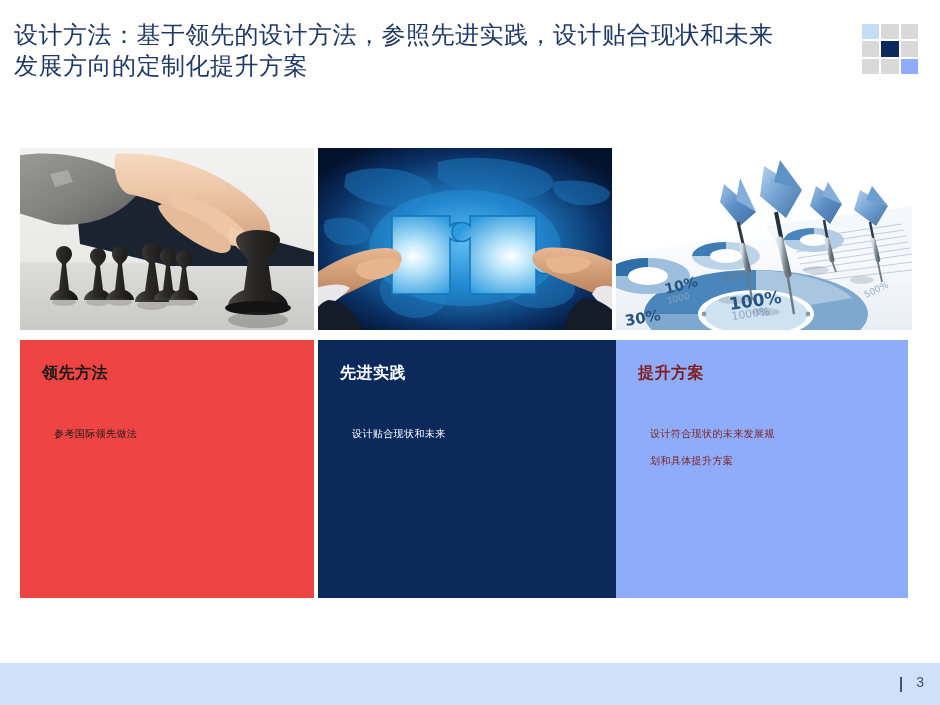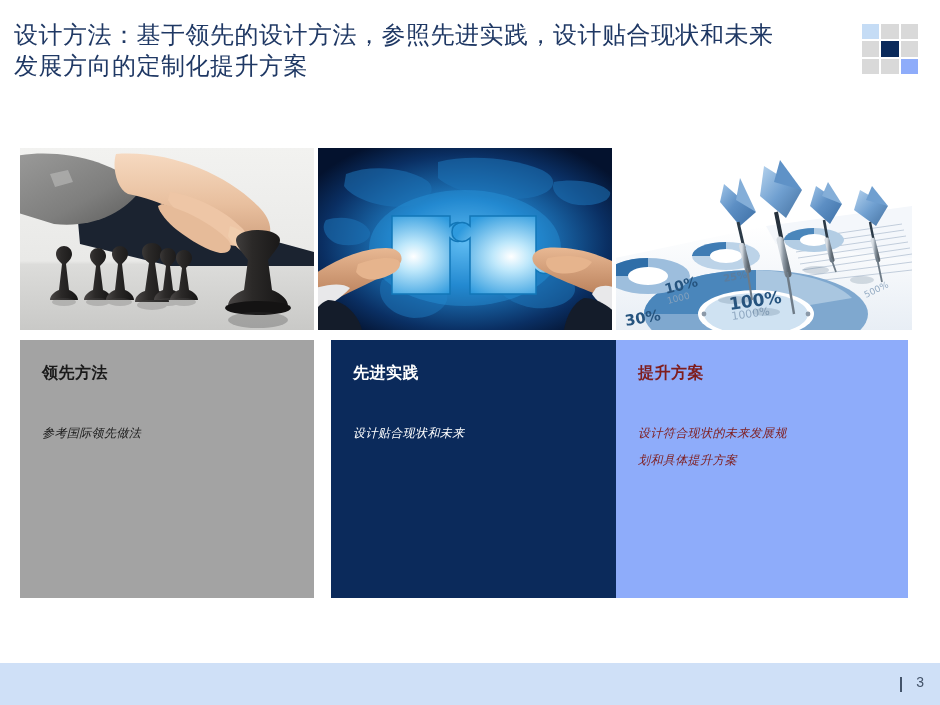--- a/index.html
+++ b/index.html
@@ -62,37 +62,36 @@
   .photo svg { display: block; width: 100%; height: 100%; }
 
   .infobox {
     position: absolute;
     top: 340px;
     height: 258px;
     box-sizing: border-box;
     padding: 22px 22px 0 22px;
   }
   .box-1 { left: 20px;  width: 294px; }
-  .box-2 { left: 331px; width: 320px; }
+  .box-2 { left: 318px; width: 320px; }
   .box-3 { left: 616px; width: 292px; }
 
   .box-heading {
     font-size: 16px;
     font-weight: 700;
     line-height: 22px;
     letter-spacing: 0.5px;
     margin: 0 0 36px 0;
   }
   .box-body {
-    font-size: 12px;
+    font-size: 10px;
     line-height: 27px;
     letter-spacing: 0.4px;
-    margin: 0;
+    margin: 12px;
     white-space: pre-wrap;
-    font-style: italic;
   }
 
   
   .footer-band {
     position: absolute;
     left: 0;
     top: 663px;
     width: 940px;
     height: 42px;
   }
@@ -363,21 +362,21 @@
         <path d="M244 42 L272 58 L260 78 L238 62 Z" fill="url(#flight2)"></path>
         <path d="M256 38 L272 58 L250 52 Z" fill="#6f9fd0"></path>
         <path d="M254 74 L258 94" stroke="#2b3a47" stroke-width="2.4"></path>
         <path d="M257 92 L262 112" stroke="url(#barrel)" stroke-width="4.6" stroke-linecap="round"></path>
         <path d="M261 110 L266 134" stroke="#6e7b87" stroke-width="1.8"></path>
       </g>
     </svg>
   </div>
 </div>
 
-<div class="infobox box-1" style="background: #a3a3a3; color: rgb(26, 26, 26);">
+<div class="infobox box-1" style="background: #ef4444; color: rgb(26, 26, 26);">
   <div class="box-heading">领先方法</div>
   <div class="box-body">参考国际领先做法</div>
 </div>
 
 <div class="infobox box-2" style="background: rgb(11, 42, 91); color: rgb(255, 255, 255);">
   <div class="box-heading">先进实践</div>
   <div class="box-body">设计贴合现状和未来</div>
 </div>
 
 <div class="infobox box-3" style="background: rgb(142, 172, 250); color: #7f1d1d;">

